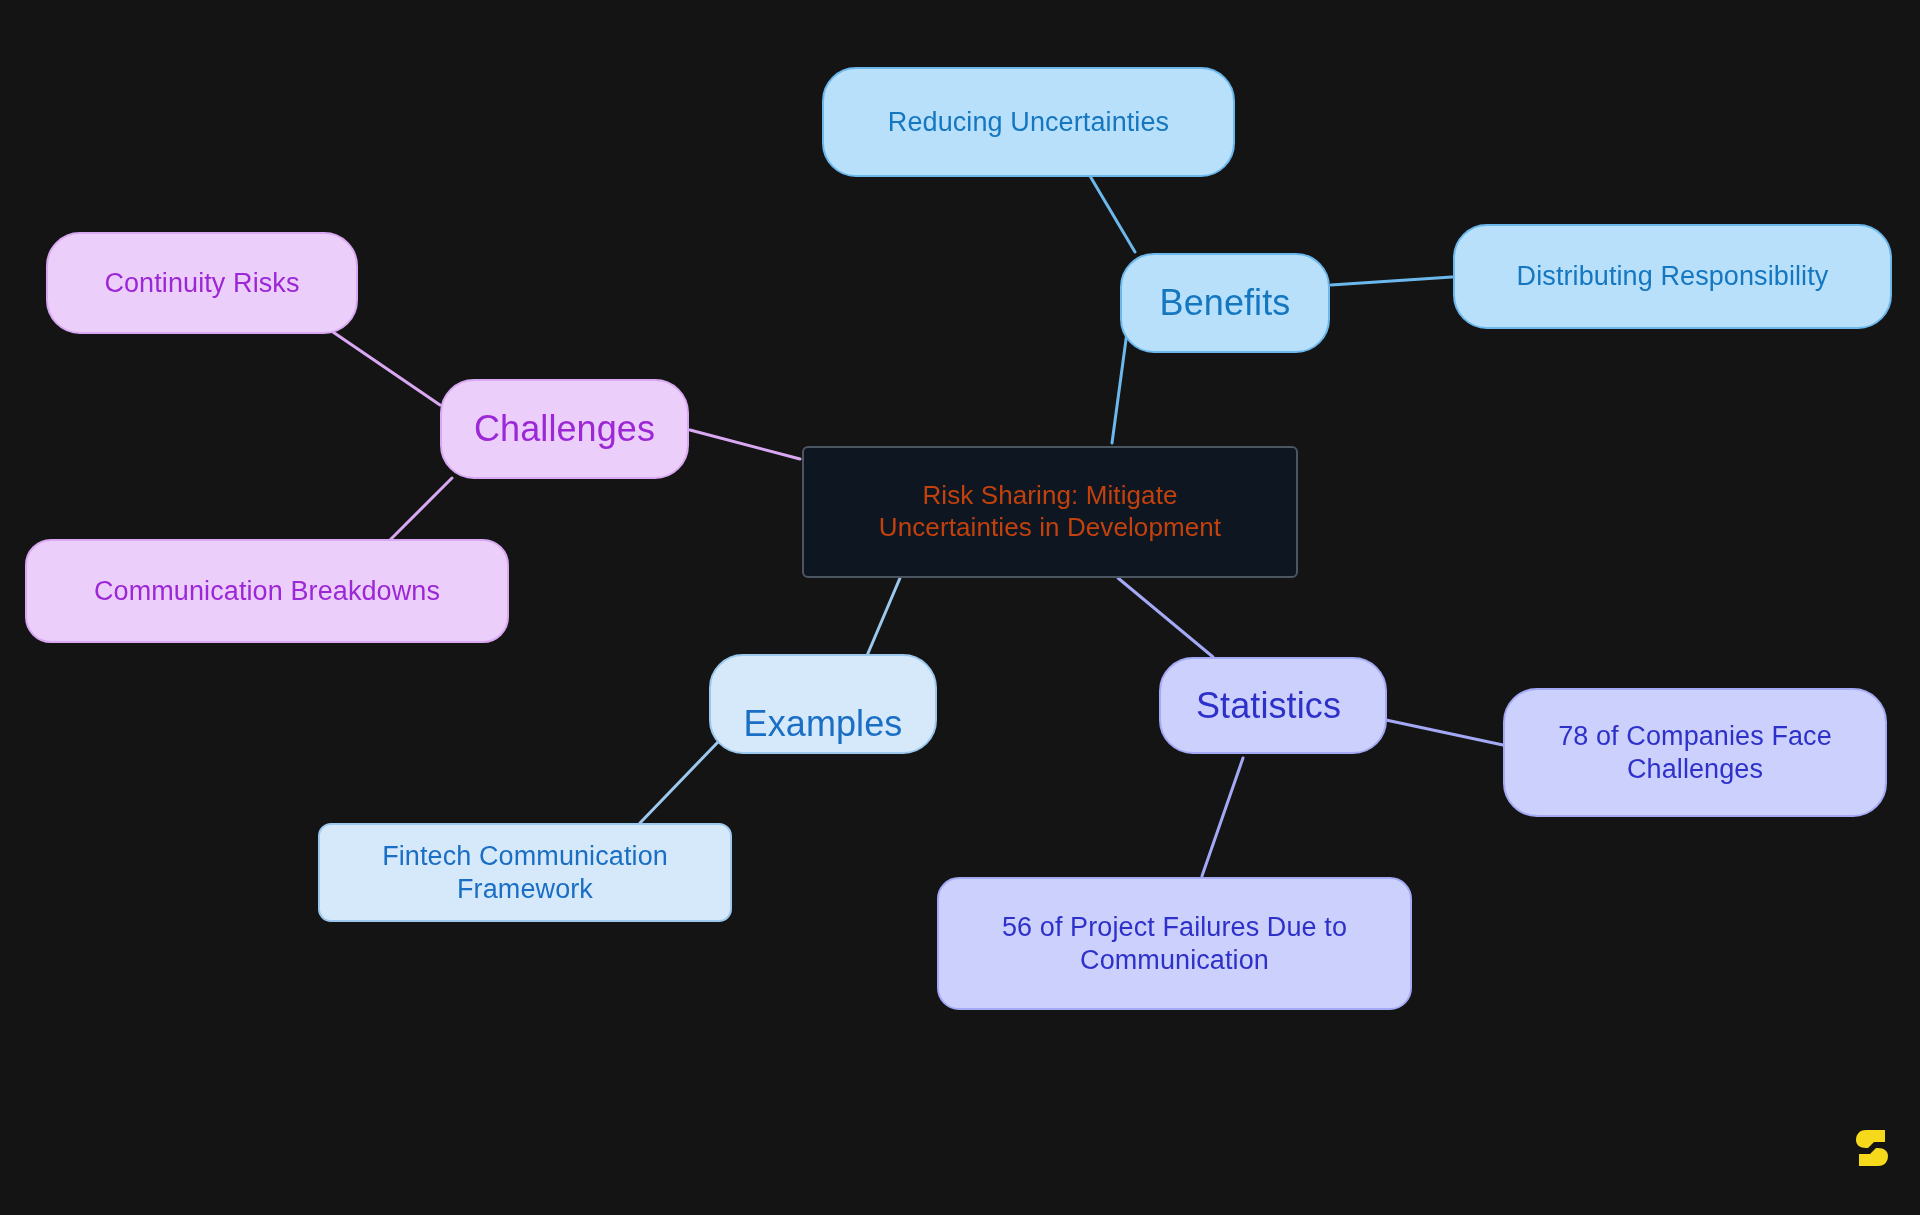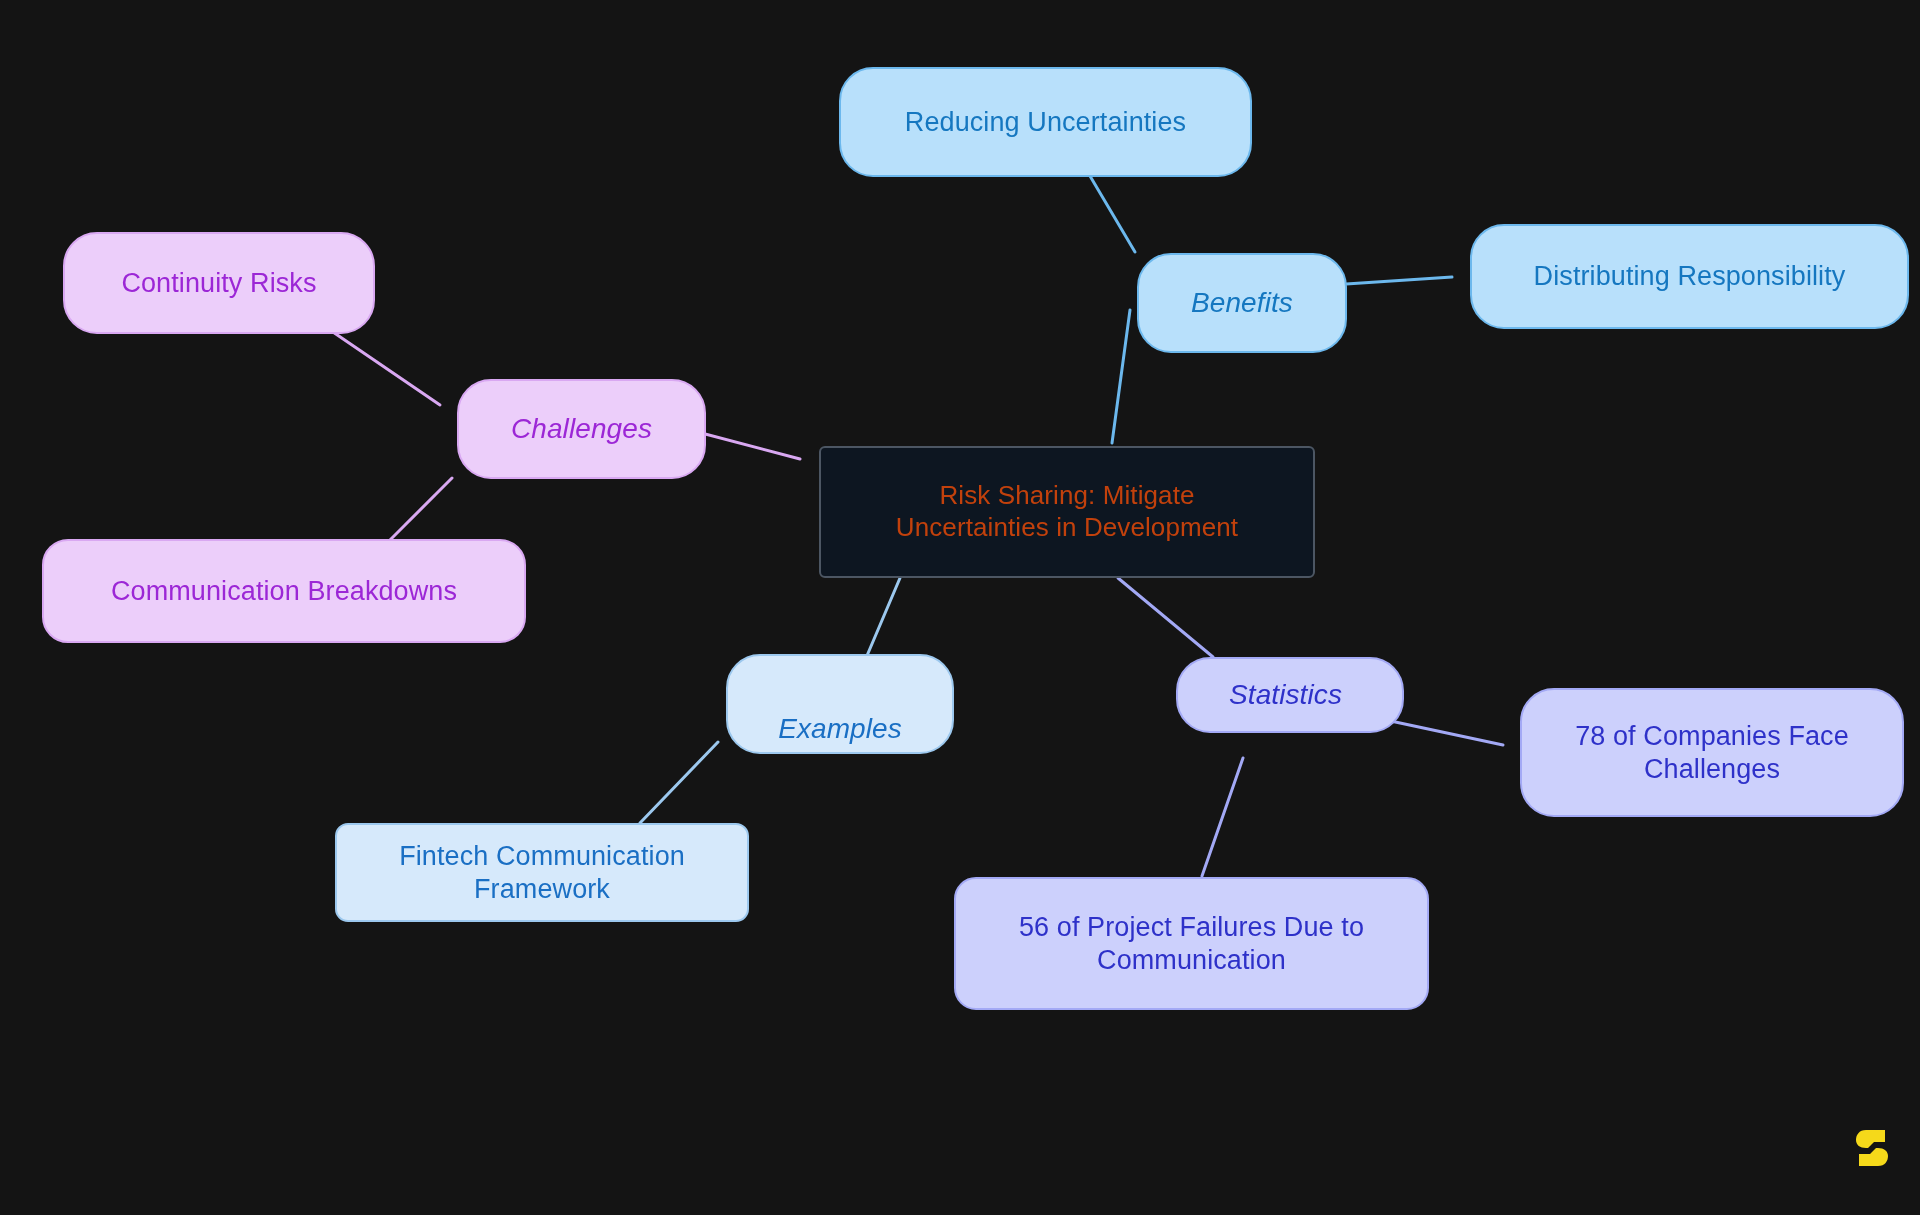--- a/index.html
+++ b/index.html
@@ -34,33 +34,31 @@
     display: flex;
     align-items: center;
     justify-content: center;
     text-align: center;
     border-radius: 34px;
     border-width: 2px;
     border-style: solid;
     line-height: 1.22;
     padding: 6px 18px;
     letter-spacing: 0.1px;
-    margin-left: 17px;
   }
   .node-central {
     border-radius: 34px;
     font-size: 26px;
     color: #ffffff;
     background: #0d1621;
     border-color: #4c5663;
   }
   .node-branch {
-    font-size: 28px;
+    font-size: 36px;
     font-weight: 400;
-    font-style: italic;
   }
   .node-leaf {
     font-size: 27px;
     font-weight: 400;
   }
   #logo {
     position: absolute;
     width: 34px;
     height: 40px;
   }
@@ -114,21 +112,21 @@
   <div class="node node-branch" id="node-examples" style="left: 709px; top: 654px; width: 228px; height: 100px; background: rgb(214, 233, 251); border-color: rgb(156, 200, 238); color: rgb(26, 111, 196); border-radius: 34px; align-items: flex-end;">
     <span>Examples</span>
   </div>
   <div class="node node-leaf" id="node-fintech-communication-framework" style="left: 318px; top: 823px; width: 414px; height: 99px; background: rgb(214, 233, 251); border-color: rgb(156, 200, 238); color: rgb(26, 111, 196); border-radius: 13px;">
     <div>
       <div>Fintech Communication</div>
       <div>Framework</div>
     </div>
   </div>
 
-  <div class="node node-branch" id="node-statistics" style="left: 1159px; top: 657px; width: 228px; height: 76px; background: rgb(204, 208, 252); border-color: rgb(163, 169, 245); color: rgb(46, 49, 201); border-radius: 34px; padding-left: 9px;">
+  <div class="node node-branch" id="node-statistics" style="left: 1159px; top: 657px; width: 228px; height: 97px; background: rgb(204, 208, 252); border-color: rgb(163, 169, 245); color: rgb(46, 49, 201); border-radius: 34px; padding-left: 9px;">
     <span>Statistics</span>
   </div>
   <div class="node node-leaf" id="node-companies-face-challenges" style="left: 1503px; top: 688px; width: 384px; height: 129px; background: rgb(204, 208, 252); border-color: rgb(163, 169, 245); color: rgb(46, 49, 201); border-radius: 34px;">
     <div>
       <div>78 of Companies Face</div>
       <div>Challenges</div>
     </div>
   </div>
   <div class="node node-leaf" id="node-project-failures-communication" style="left: 937px; top: 877px; width: 475px; height: 133px; background: rgb(204, 208, 252); border-color: rgb(163, 169, 245); color: rgb(46, 49, 201); border-radius: 22px;">
     <div>

